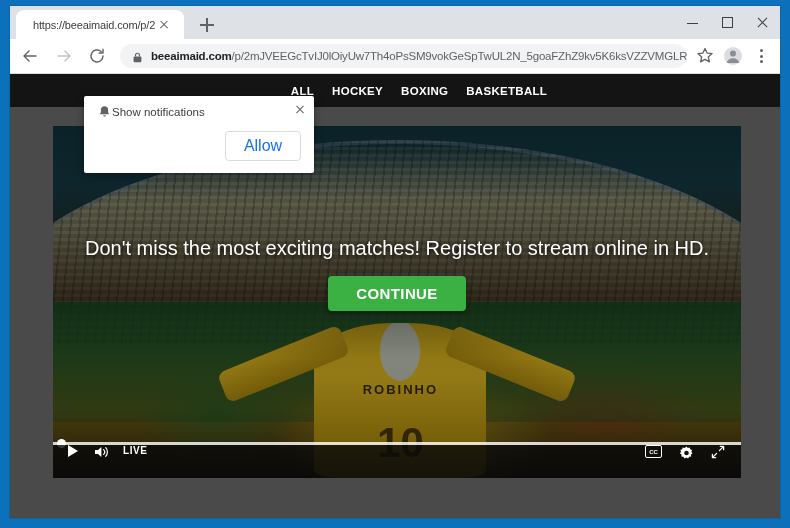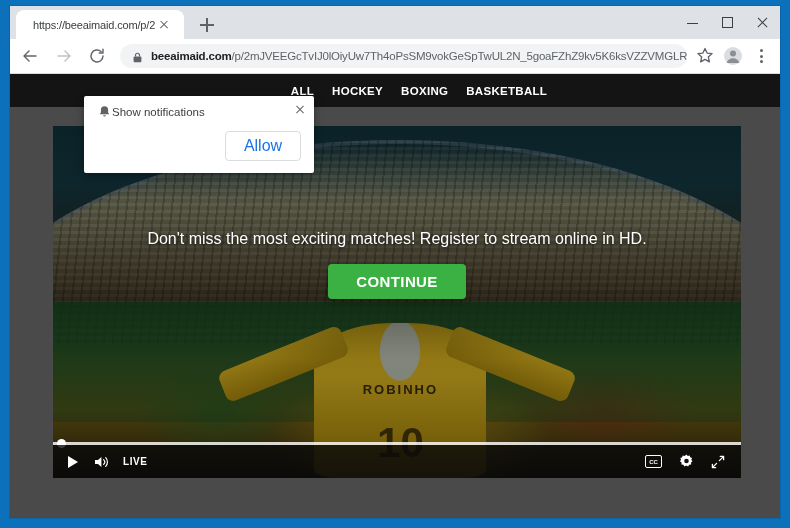--- a/index.html
+++ b/index.html
@@ -319,21 +319,22 @@
   #hero-headline {
     font-size: 33px;
     font-weight: bold;
     color: #ffffff;
     letter-spacing: -0.3px;
     text-shadow: 0 2px 5px rgba(0,0,0,0.7);
     white-space: nowrap;
   }
   #hero-headline .free { color: #e8212c; }
   #hero-subline {
-    font-size: 16px;
+    margin-top: 7px;
+    font-size: 20px;
     color: #ffffff;
     text-shadow: 0 1px 4px rgba(0,0,0,0.8);
     white-space: nowrap;
   }
   #continue-button {
     display: inline-block;
     margin-top: 16px;
     padding: 9px 28px;
     background: #3bb143;
     color: #ffffff;
@@ -359,21 +360,21 @@
     border-radius: 50%;
     background: #ffffff;
     cursor: pointer;
   }
   #control-bar {
     position: absolute;
     left: 0; bottom: 0;
     width: 100%; height: 33px;
     background: rgba(10,10,10,0.80);
     display: flex;
-    align-items: center;
+    align-items: flex-start;
   }
   #play-button {
     width: 0; height: 0;
     margin-left: 15px;
     border-left: 10px solid #ffffff;
     border-top: 6.5px solid transparent;
     border-bottom: 6.5px solid transparent;
     cursor: pointer;
     flex: 0 0 auto;
   }

